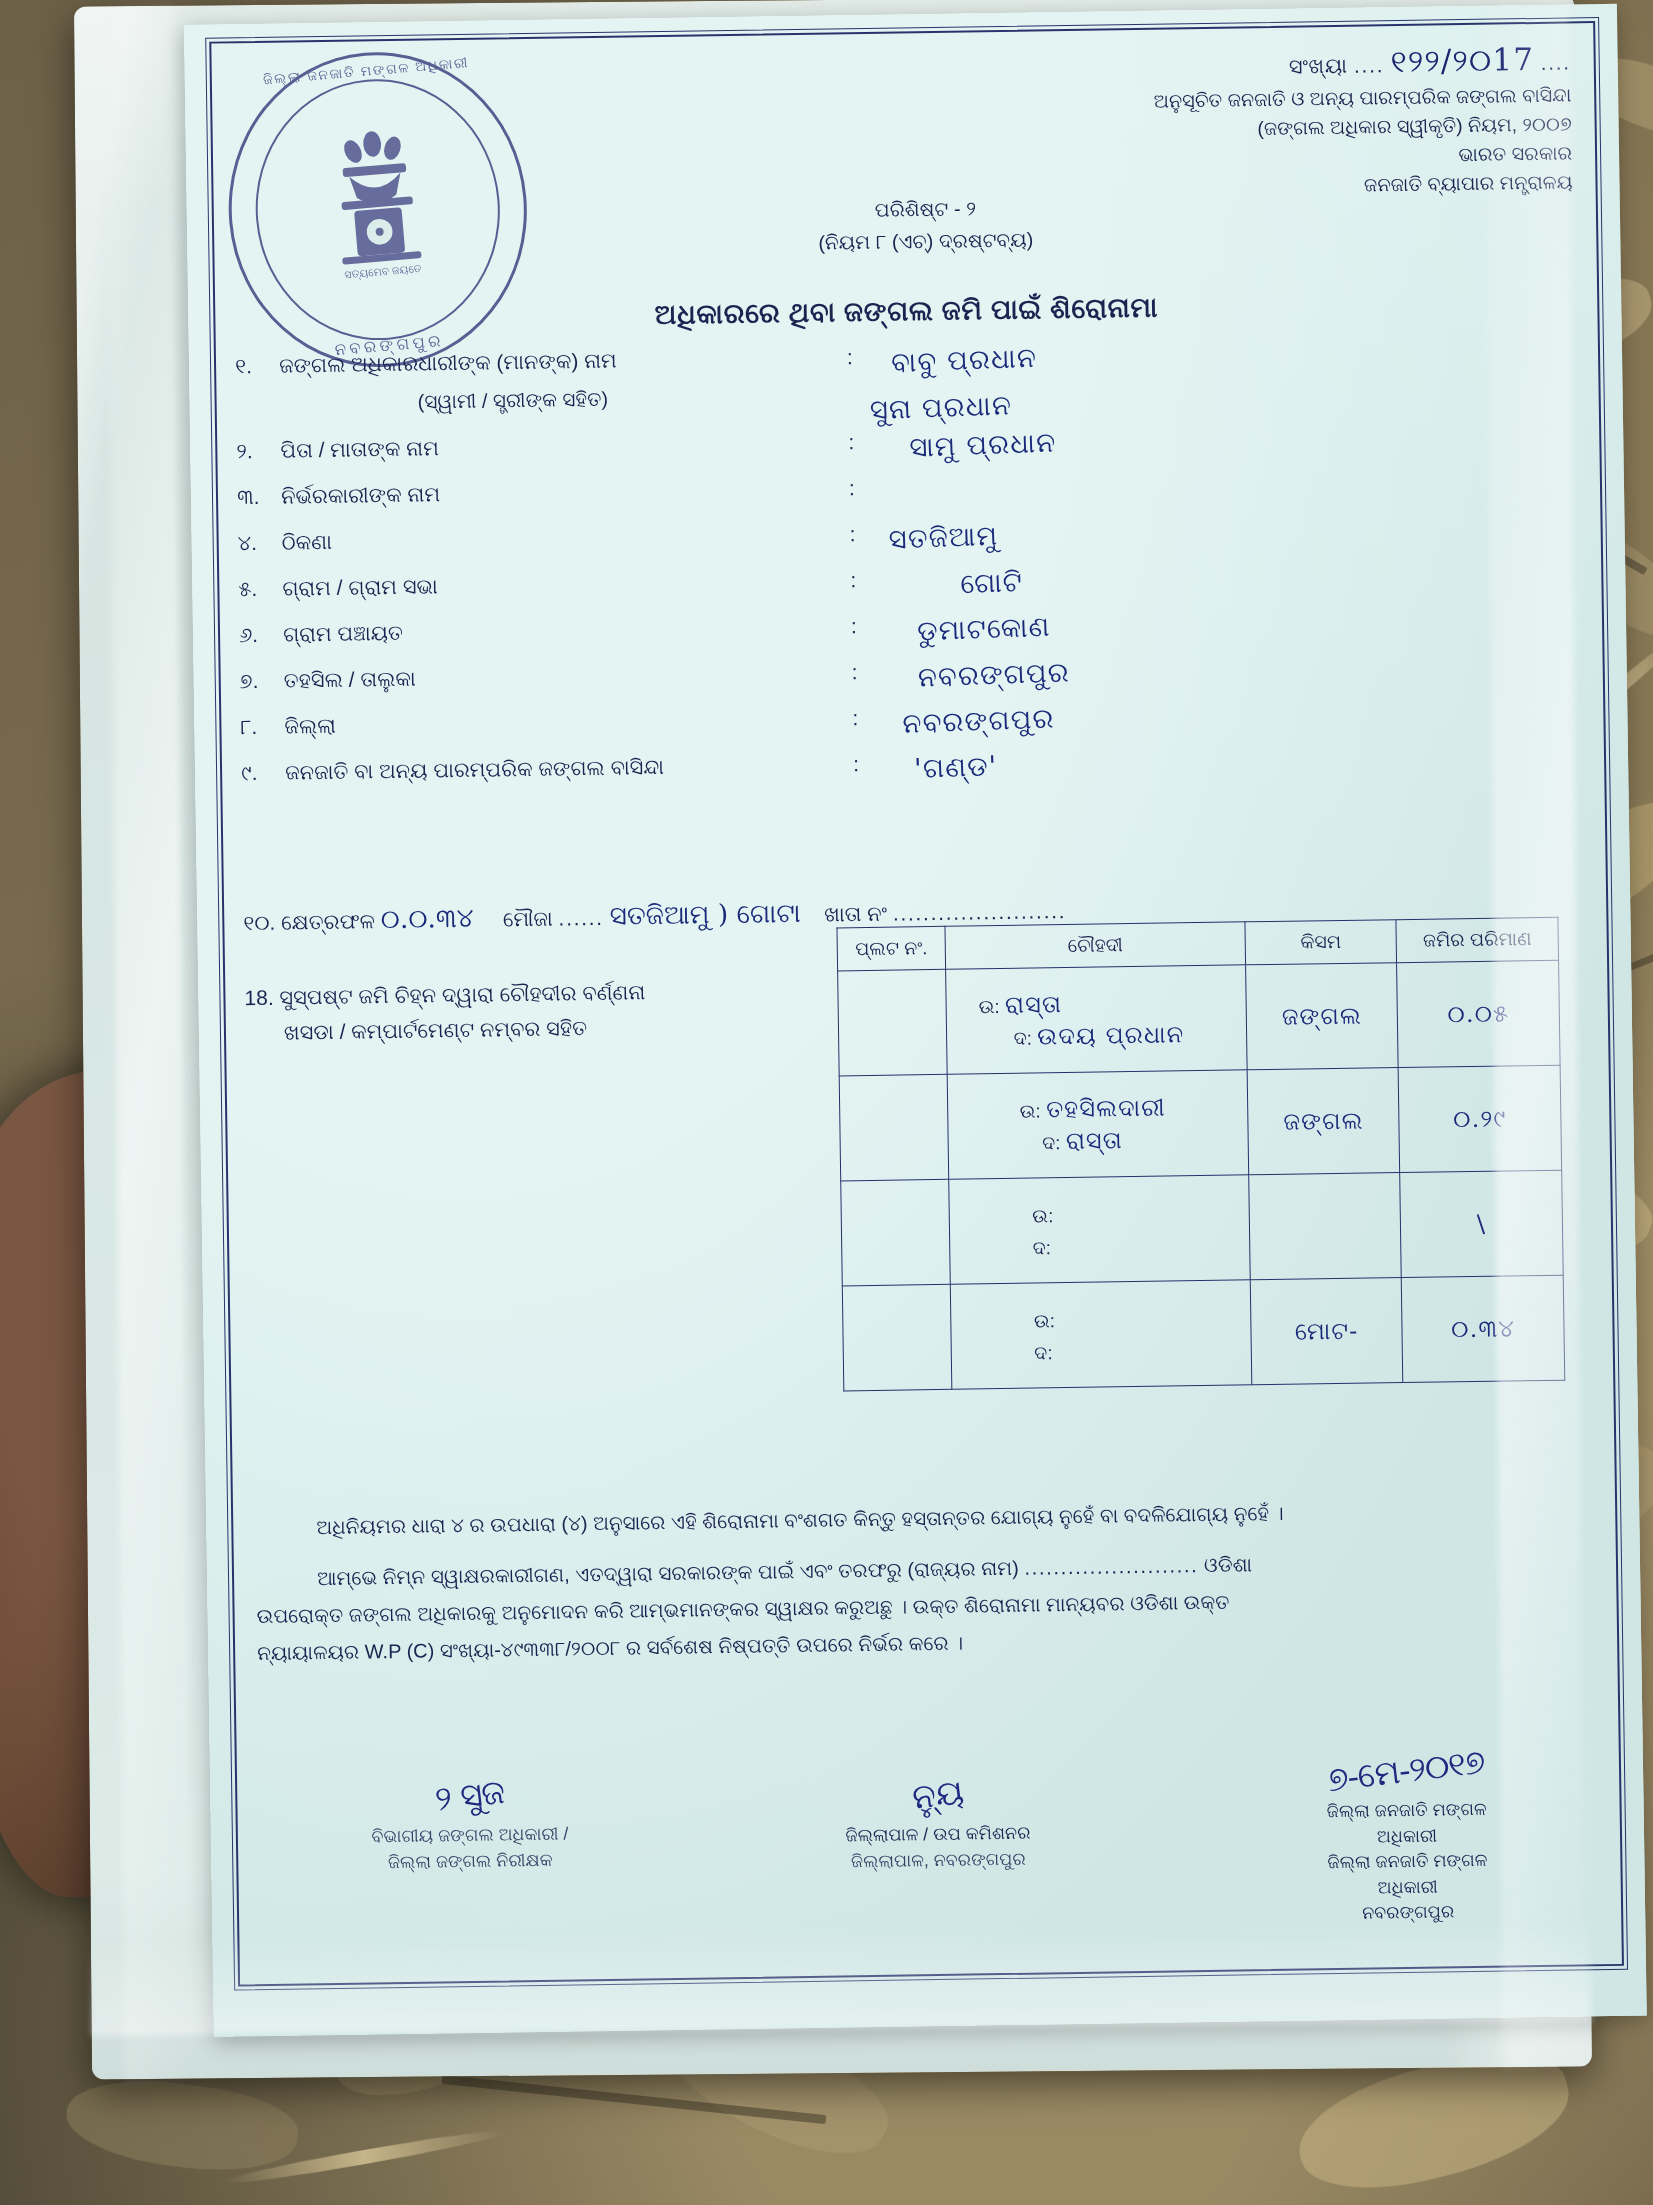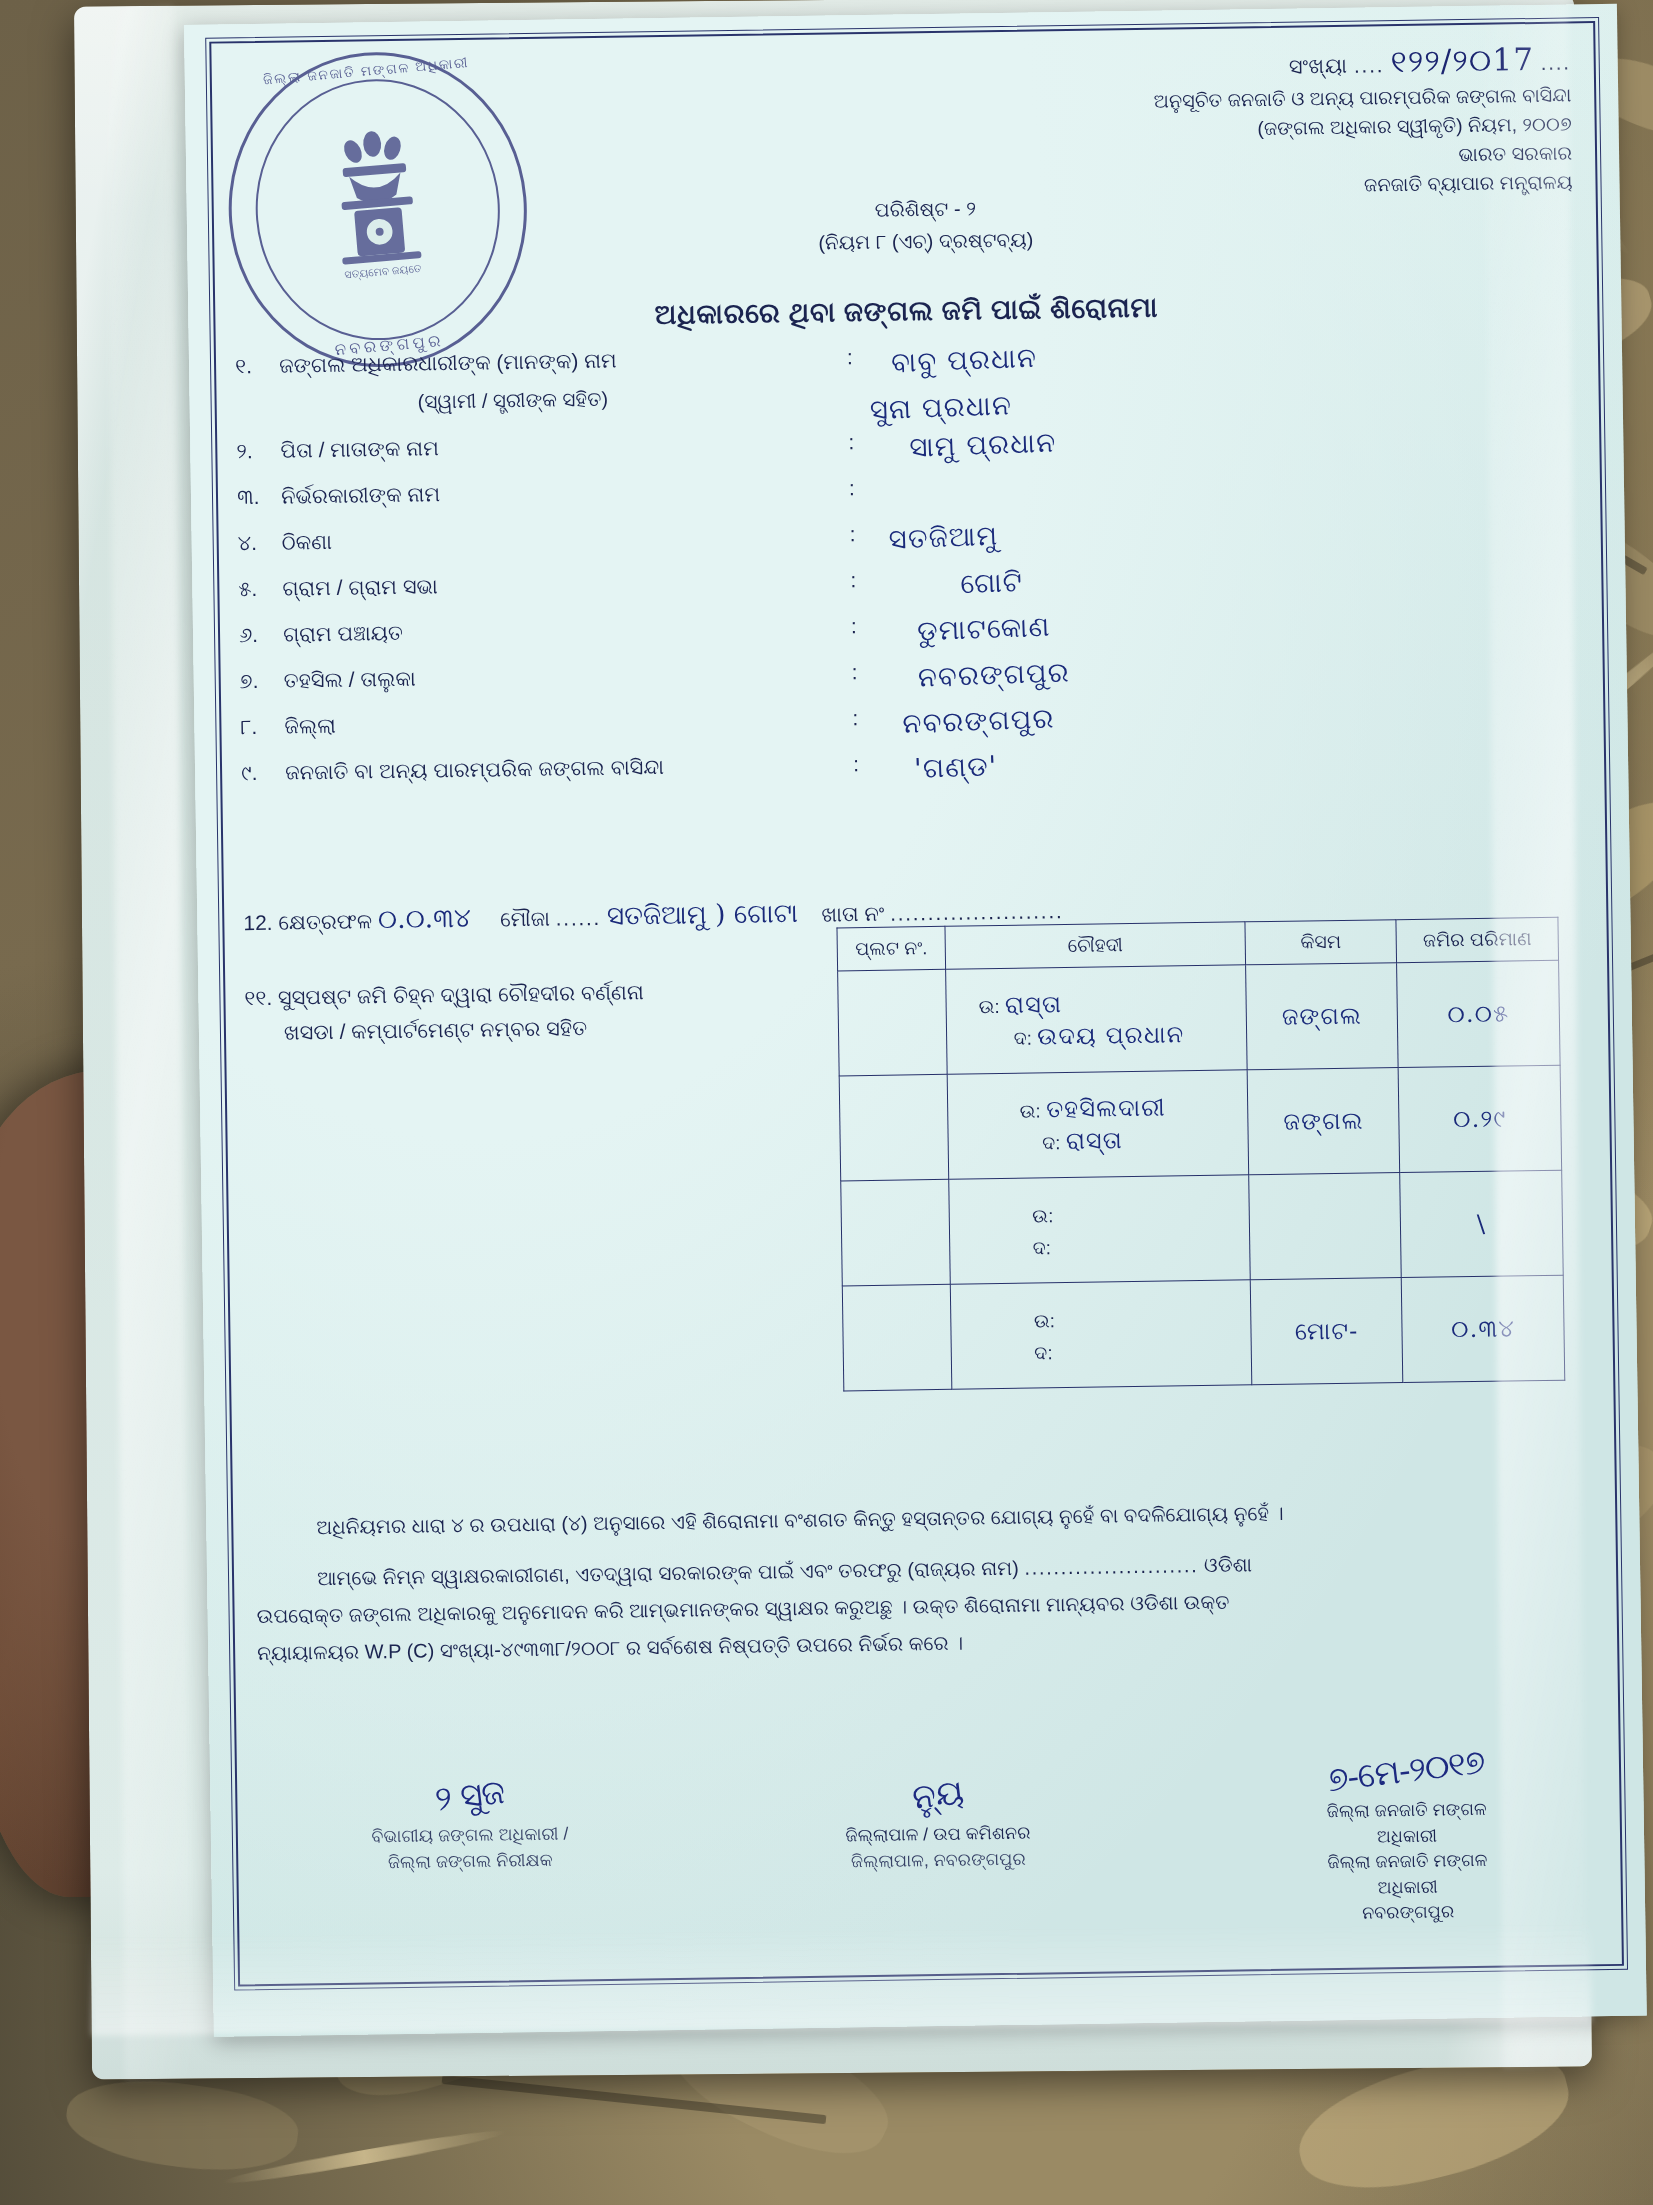--- a/index.html
+++ b/index.html
@@ -489,34 +489,34 @@
             <div class="frow">
               <span class="fnum">୯.</span>
               <span class="flabel">ଜନଜାତି ବା ଅନ୍ୟ ପାରମ୍ପରିକ ଜଙ୍ଗଲ ବାସିନ୍ଦା</span>
               <span class="fcolon" style="left:612px">:</span>
               <span class="fval" style="left:673px">'ଗଣ୍ଡ'</span>
             </div>
 
           </div>
 
           <div class="area-row">
-            <span>12.</span>
+            <span>୧୦.</span>
             <span>କ୍ଷେତ୍ରଫଳ</span>
             <span class="v">୦.୦.୩୪</span>
             &nbsp;&nbsp;&nbsp;
             <span>ମୌଜା</span>
             <span class="dots">......</span>
             <span class="v">ସତଜିଆମୁ ) ଗୋଟା</span>
             &nbsp;&nbsp;
             <span>ଖାତା ନଂ</span>
             <span class="dots">.......................</span>
           </div>
 
           <div class="left-note">
-            <span>୧୧.</span>
+            <span>18.</span>
             <span>ସୁସ୍ପଷ୍ଟ ଜମି ଚିହ୍ନ ଦ୍ୱାରା ଚୌହଦୀର ବର୍ଣ୍ଣନା</span><br>
             <span style="margin-left:39px">ଖସଡା / କମ୍ପାର୍ଟମେଣ୍ଟ ନମ୍ବର ସହିତ</span>
           </div>
 
           <table id="tbl">
             <thead>
               <tr>
                 <th style="width:105px">ପ୍ଲଟ ନଂ.</th>
                 <th style="width:298px">ଚୌହଦୀ</th>
                 <th style="width:149px">କିସମ</th>

